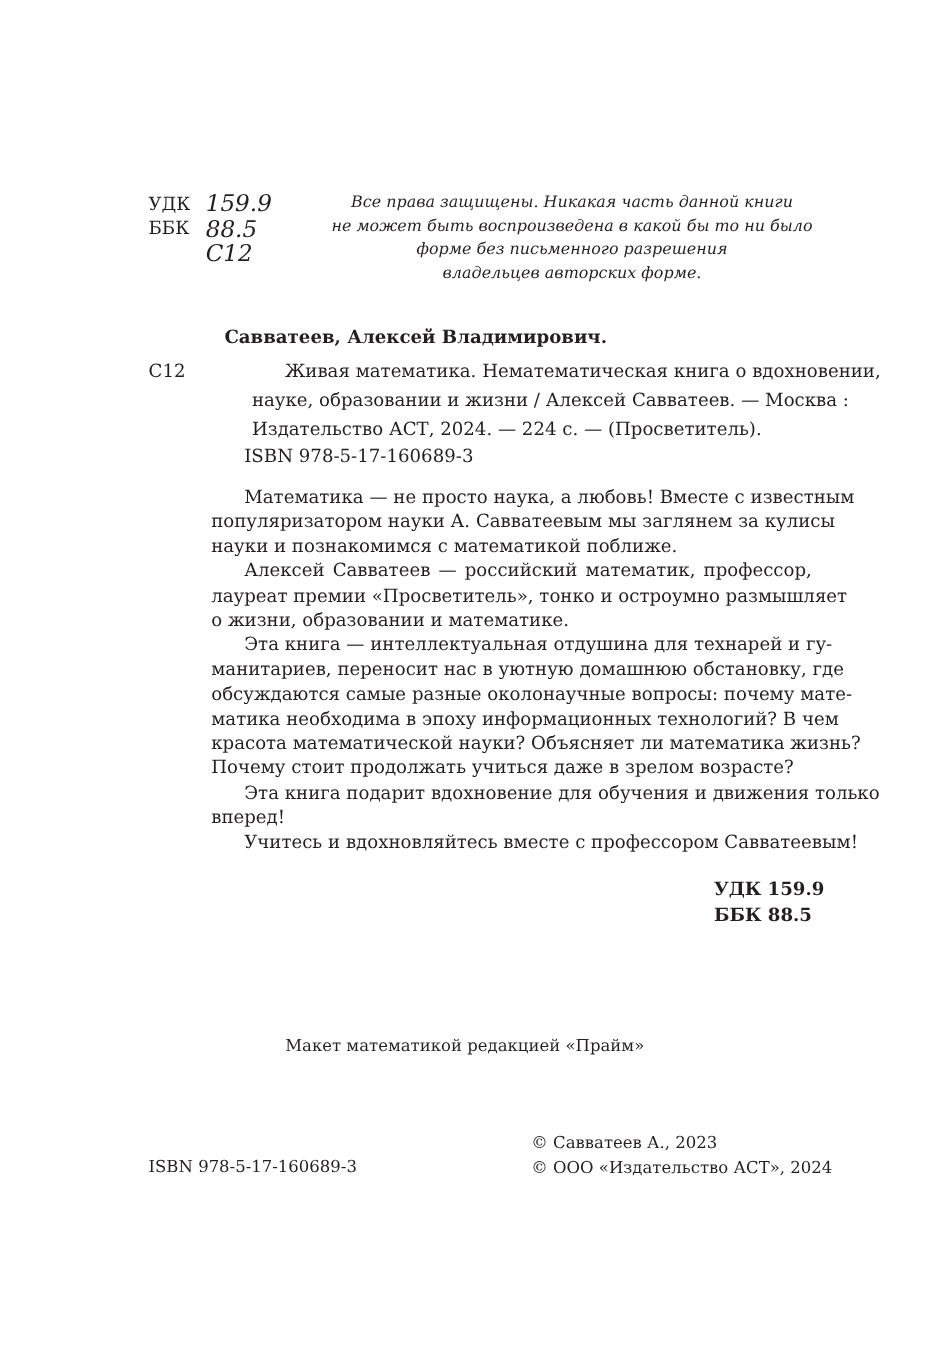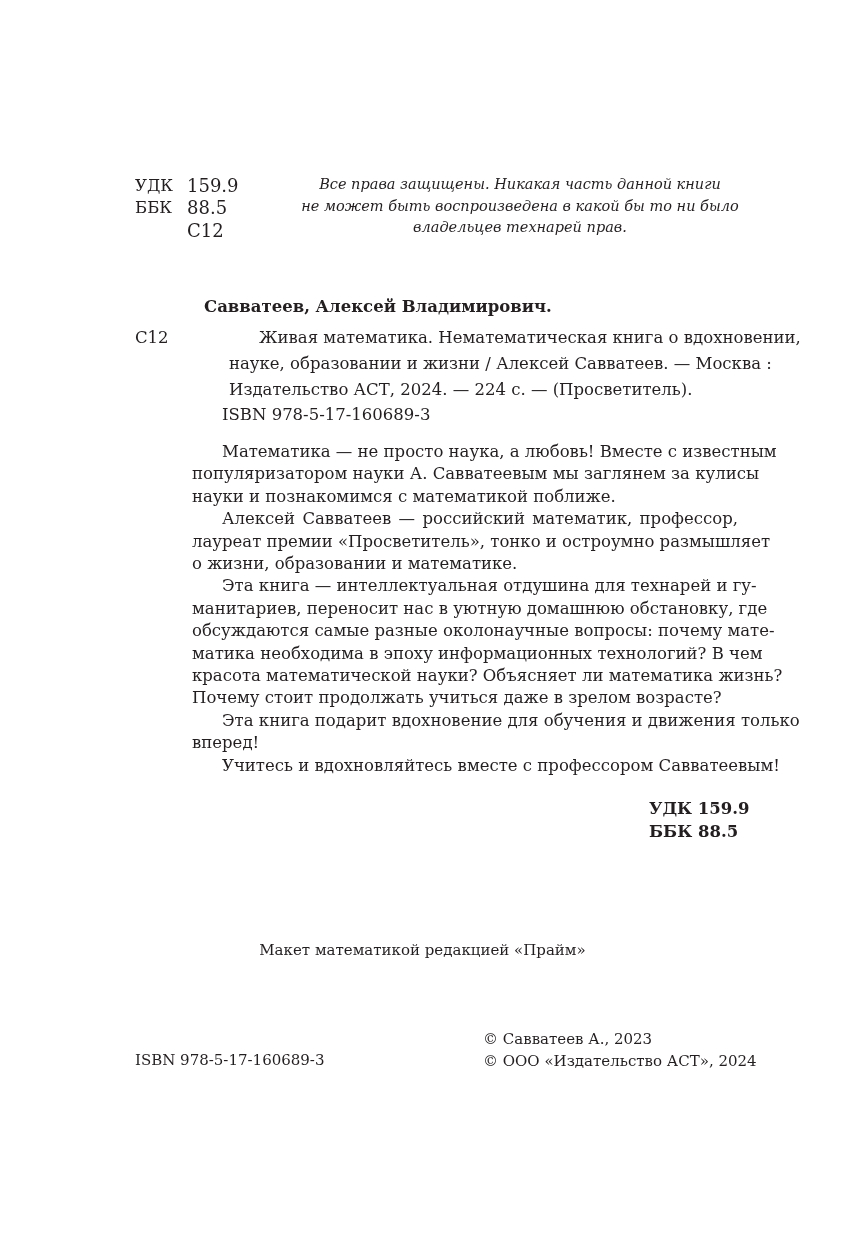--- a/index.html
+++ b/index.html
@@ -5,21 +5,21 @@
   html, body { margin: 0; padding: 0; background: #ffffff; }
   body {
     width: 845px; height: 1241px; position: relative; overflow: hidden;
     font-family: "DejaVu Serif", "Liberation Serif", serif;
     color: #231f20;
   }
   .abs { position: absolute; }
   .udk-block { left: 135px; top: 174px; }
   .udk-row { display: flex; height: 22.5px; align-items: center; }
   .udk-key { width: 52px; font-size: 16.5px; }
-  .udk-val { font-size: 18px; }
+  .udk-val { font-size: 21px; font-style: italic; }
   .rights {
     left: 290px; width: 460px; top: 174px; text-align: center;
     font-style: italic; font-size: 14.5px; line-height: 21.5px;
   }
   .author { left: 204px; top: 297px; font-weight: bold; font-size: 16.5px; }
   .c12-code { left: 135px; top: 328px; font-size: 16.5px; }
   .biblio {
     left: 192px; top: 325px; width: 546px;
     font-size: 16.5px; line-height: 26px; text-align: justify;
   }
@@ -53,21 +53,22 @@
   </div>
   <div class="udk-row">
     <span class="udk-key"></span>
     <span class="udk-val">С12</span>
   </div>
 </div>
 
 <div class="abs rights">
   <div>Все права защищены. Никакая часть данной книги</div>
   <div>не может быть воспроизведена в какой бы то ни было</div>
-  <div>владельцев технарей прав.</div>
+  <div>форме без письменного разрешения</div>
+  <div>владельцев авторских форме.</div>
 </div>
 
 <div class="abs author">Савватеев, Алексей Владимирович.</div>
 
 <div class="abs c12-code">С12</div>
 
 <div class="abs biblio">
   <span class="line" style="padding-left:30px">Живая математика. Нематематическая книга о вдохновении,</span>
   <span class="line">науке, образовании и жизни  / Алексей Савватеев. — Москва :</span>
   <span class="line last">Издательство АСТ, 2024. — 224 с. — (Просветитель).</span>

